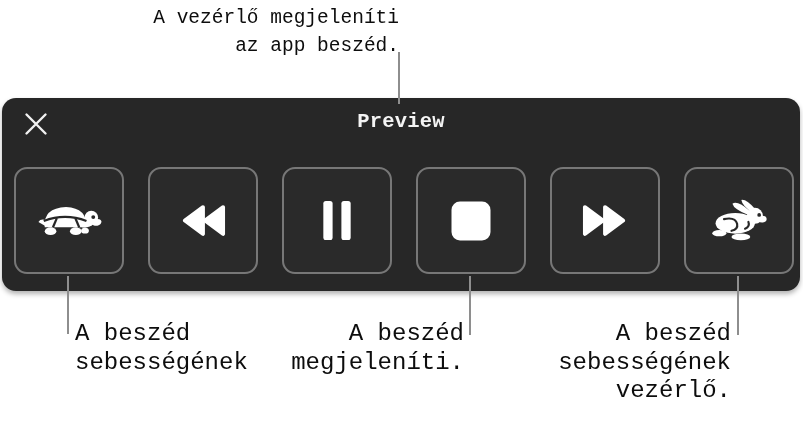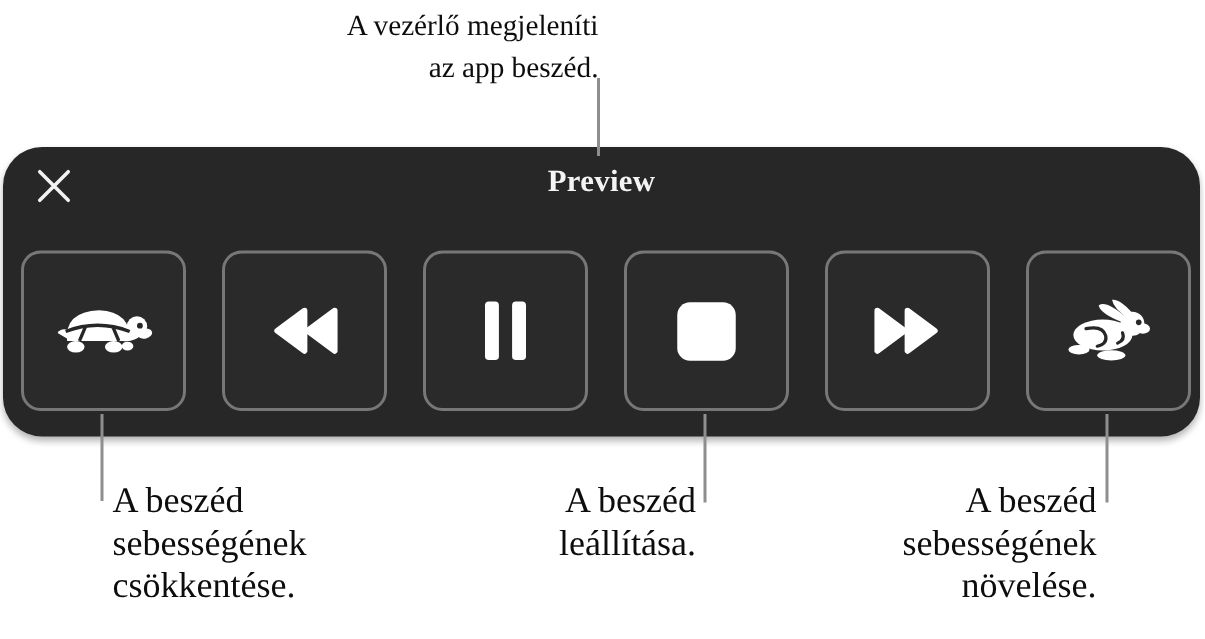--- a/index.html
+++ b/index.html
@@ -1,37 +1,37 @@
 <!DOCTYPE html>
 <html><head>
 <meta charset="utf-8">
 <style>
   * { margin:0; padding:0; box-sizing:border-box; }
   html,body { background:#ffffff; }
   #stage {
     position:relative; width:803px; height:426px; overflow:hidden;
     background:#ffffff;
-    font-family:Liberation Serif, serif;
+    font-family:Liberation Mono, monospace;
     color:#0d0d0d;
   }
   .annotation { position:absolute; font-size:24px; line-height:28.5px; color:#0d0d0d; }
   #top-annotation   { left:0;   top:4px;   width:399px; text-align:right; font-size:19.5px; line-height:28px; }
   #label-decrease   { left:75px;  top:320px; text-align:left;  }
   #label-stop       { left:250px; top:320px; width:214px; text-align:right; }
   #label-increase   { left:500px; top:320px; width:231px; text-align:right; }
 
   .callout-line { position:absolute; width:2px; background:#8e8e8e; z-index:5; }
   #line-top   { left:398px; top:52px;  height:52px; }
   #line-left  { left:67px;  top:276px; height:58px; }
   #line-mid   { left:469px; top:276px; height:59px; }
   #line-right { left:737px; top:276px; height:59px; }
 
   #panel {
     position:absolute; left:2px; top:98px; width:798px; height:193px;
-    background:#272727; border-radius:26px;
+    background:#272727; border-radius:14px;
     box-shadow:0 3px 5px rgba(0,0,0,0.30);
   }
   #close-button {
     position:absolute; left:16px; top:8px; width:36px; height:36px;
     background:none; border:none; display:flex; align-items:center; justify-content:center;
     cursor:pointer;
   }
   #panel-title {
     position:absolute; left:0; right:0; top:12px; text-align:center;
     font-size:20.5px; font-weight:600; color:#f4f4f4; letter-spacing:0.2px;
@@ -147,27 +147,26 @@
           <circle cx="53.5" cy="18" r="2" fill="#272727"></circle>
         </svg>
       </button>
 
     </div>
   </div>
 
   <div id="label-decrease" class="annotation">
     <div>A beszéd</div>
     <div>sebességének</div>
-    <div>csökkentése.</div>
   </div>
 
   <div id="label-stop" class="annotation">
     <div>A beszéd</div>
-    <div>leállítása.</div>
+    <div>megjeleníti.</div>
   </div>
 
   <div id="label-increase" class="annotation">
     <div>A beszéd</div>
     <div>sebességének</div>
-    <div>növelése.</div>
+    <div>vezérlő.</div>
   </div>
 
 </div>
 
 </body></html>

